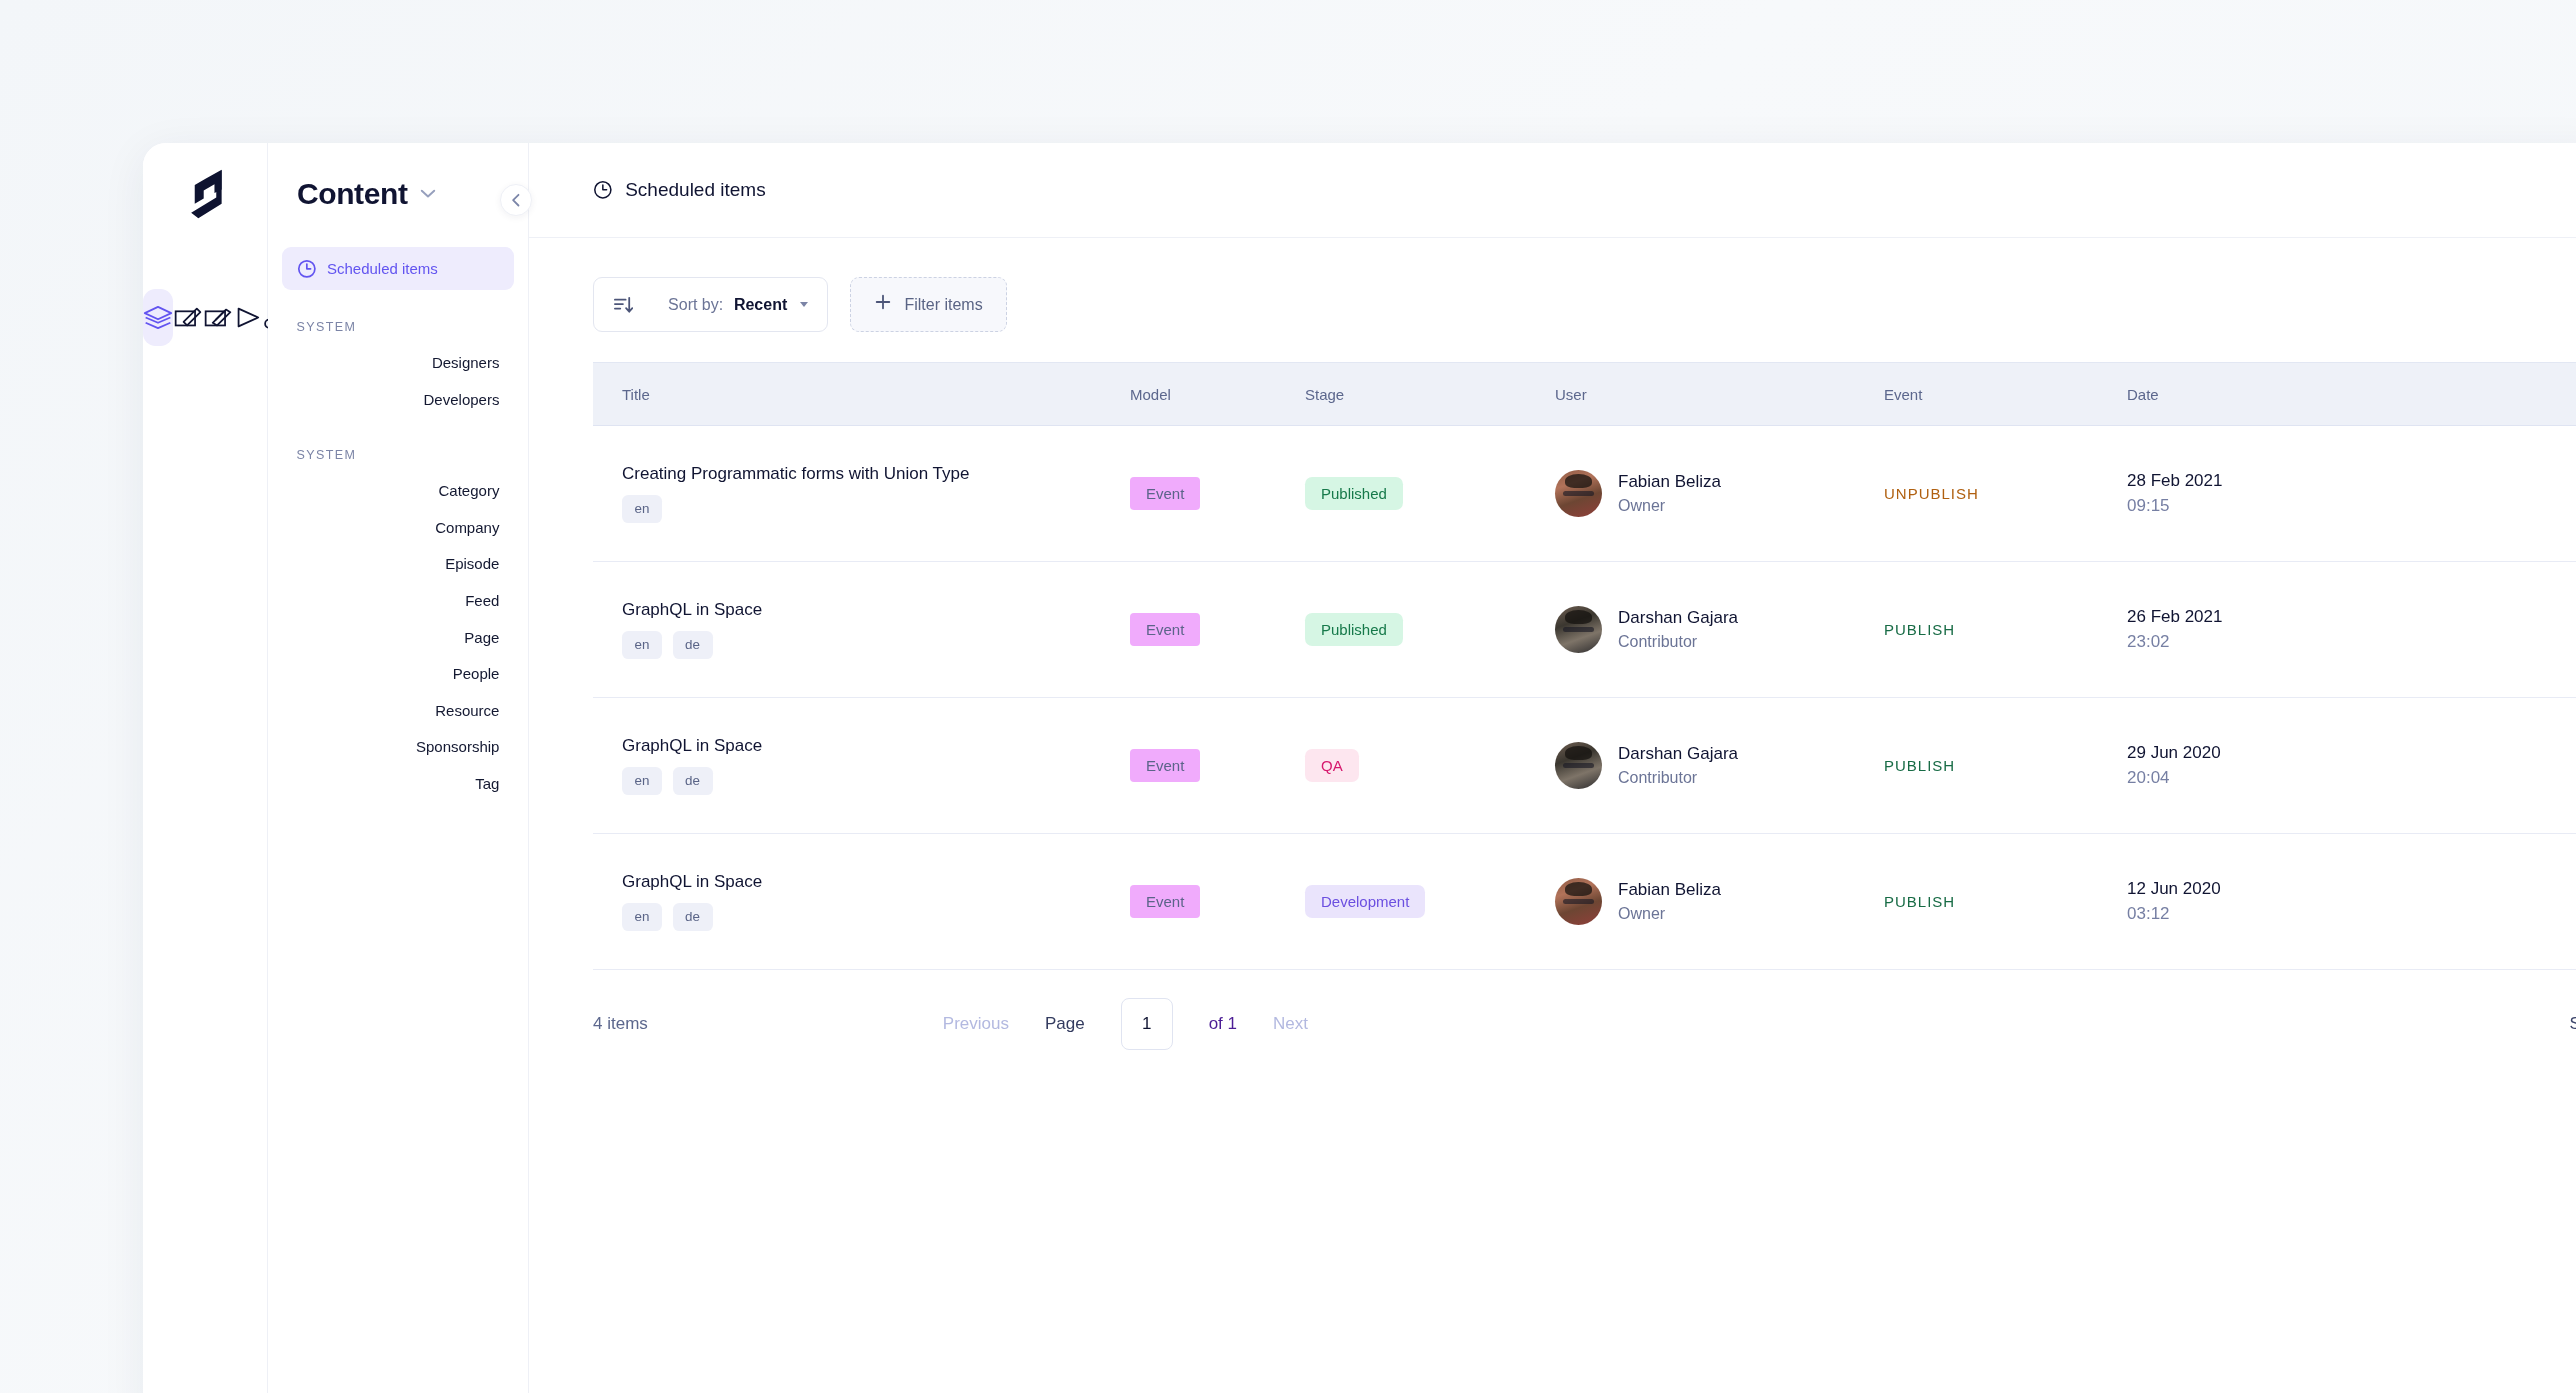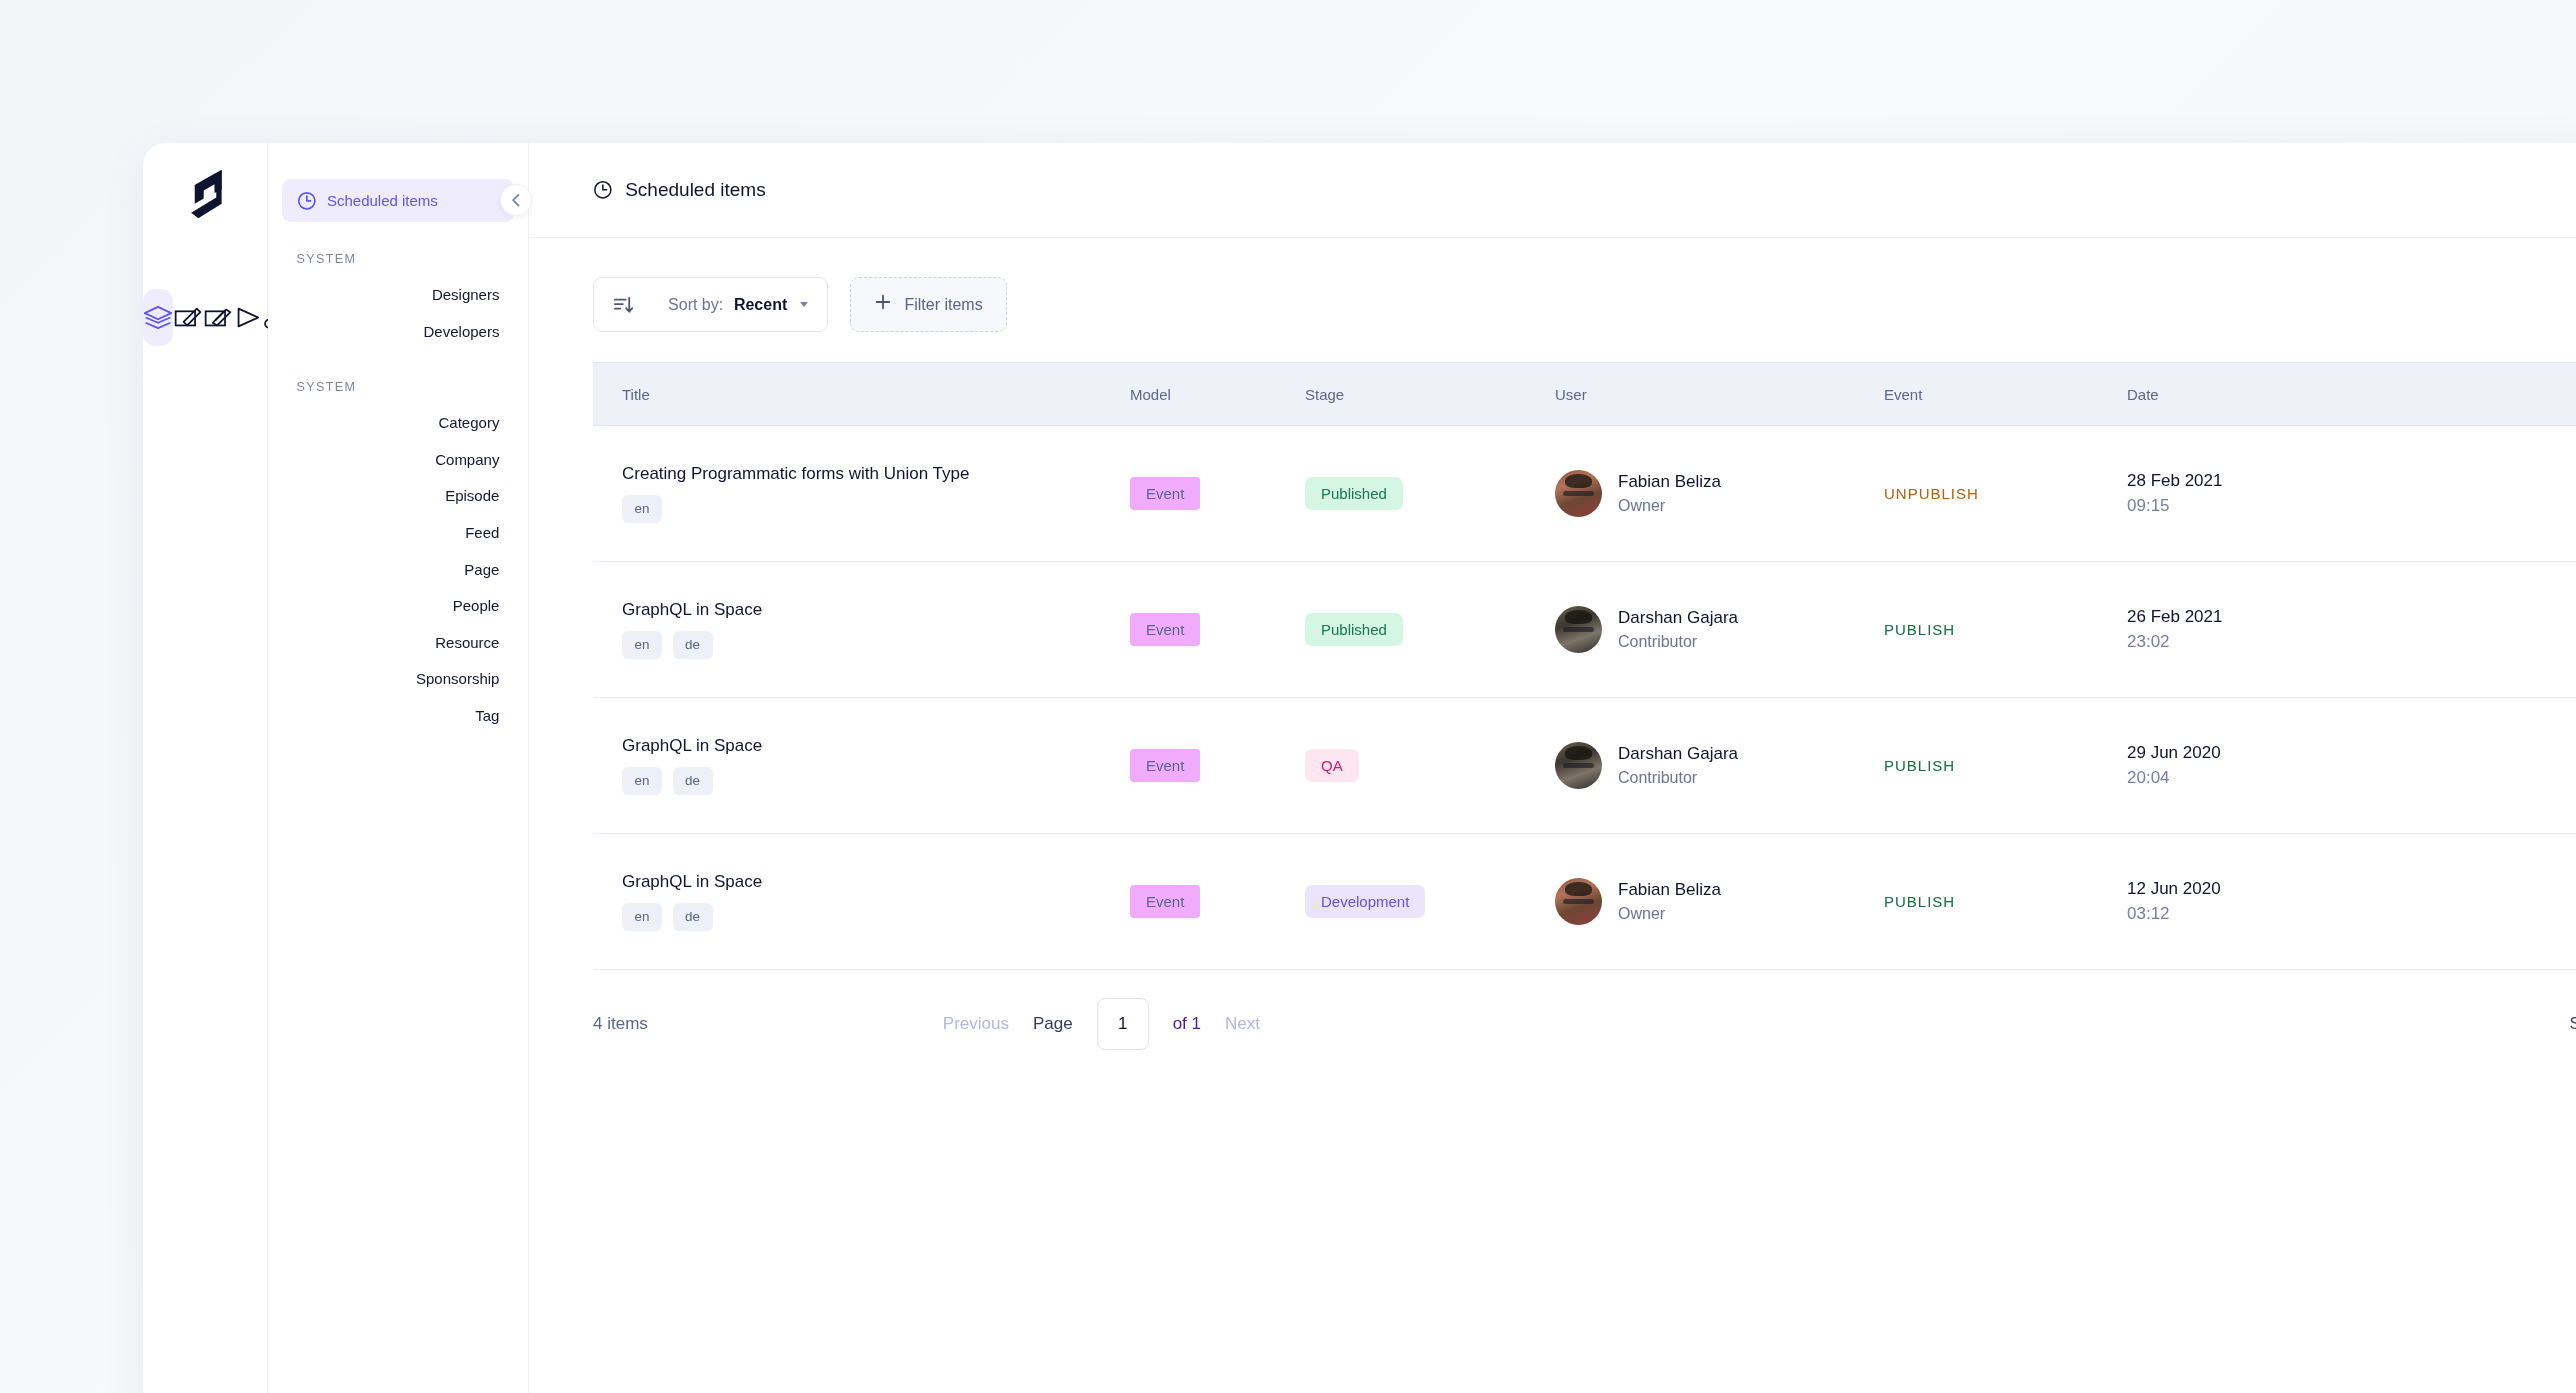--- a/index.html
+++ b/index.html
@@ -233,21 +233,21 @@
   .date-sub  { font-size: 17px; color: #767fa3; margin-top: 5.4px; }
 
   
   .tfoot {
     margin: 29px 0 0 64px;
     display: flex; align-items: center;
     font-size: 17px; color: #5c678d;
     height: 50px;
   }
   .items-count { color: #5c678d; }
-  .pager { display: flex; align-items: center; gap: 24px; margin-left: 295px; }
+  .pager { display: flex; align-items: center; gap: 36px; margin-left: 295px; }
   .pg-muted { color: #b3b9e0; cursor: pointer; }
   .pg-label { color: #333b5f; }
   .pg-input {
     width: 52px; height: 52px;
     border: 0.9px solid #e0e4f1; border-radius: 8px;
     text-align: center; font-size: 17px; color: #101432;
     font-family: "Liberation Sans", sans-serif;
     background: #fff;
   }
   .pg-of { color: #4c1d95; text-align: right; }
@@ -361,20 +361,28 @@
         <svg width="27" height="23" viewBox="0 0 30 26">
           <path d="M3 4 h24 v13 H10 L4 23 V17 H3 Z" fill="none" stroke="#ffffff" stroke-width="2.4" stroke-linejoin="round"></path>
         </svg>
       </div>
 
       <div class="rail-avatar face-b"></div>
     </div>
   </div>
 
   <div class="nav">
+    <div class="nav-head">
+      <span class="nav-title">Content</span>
+      <span class="chev-down">
+        <svg width="16" height="9.8" viewBox="0 0 18 11">
+            <path d="M2 2 L9 8.5 L16 2" fill="none" stroke="#97a0bd" stroke-width="2.2" stroke-linecap="round" stroke-linejoin="round"></path>
+          </svg>
+      </span>
+    </div>
 
     <div class="nav-list">
       <div class="nav-active">
         <svg width="19.7" height="19.7" viewBox="0 0 22 22">
           <circle cx="11" cy="11" r="9" fill="none" stroke="#6254f0" stroke-width="1.9"></circle>
           <path d="M11 5.6 V11 H15.2" fill="none" stroke="#6254f0" stroke-width="1.9" stroke-linecap="round" stroke-linejoin="round"></path>
         </svg>
         <span>Scheduled items</span>
       </div>
 

